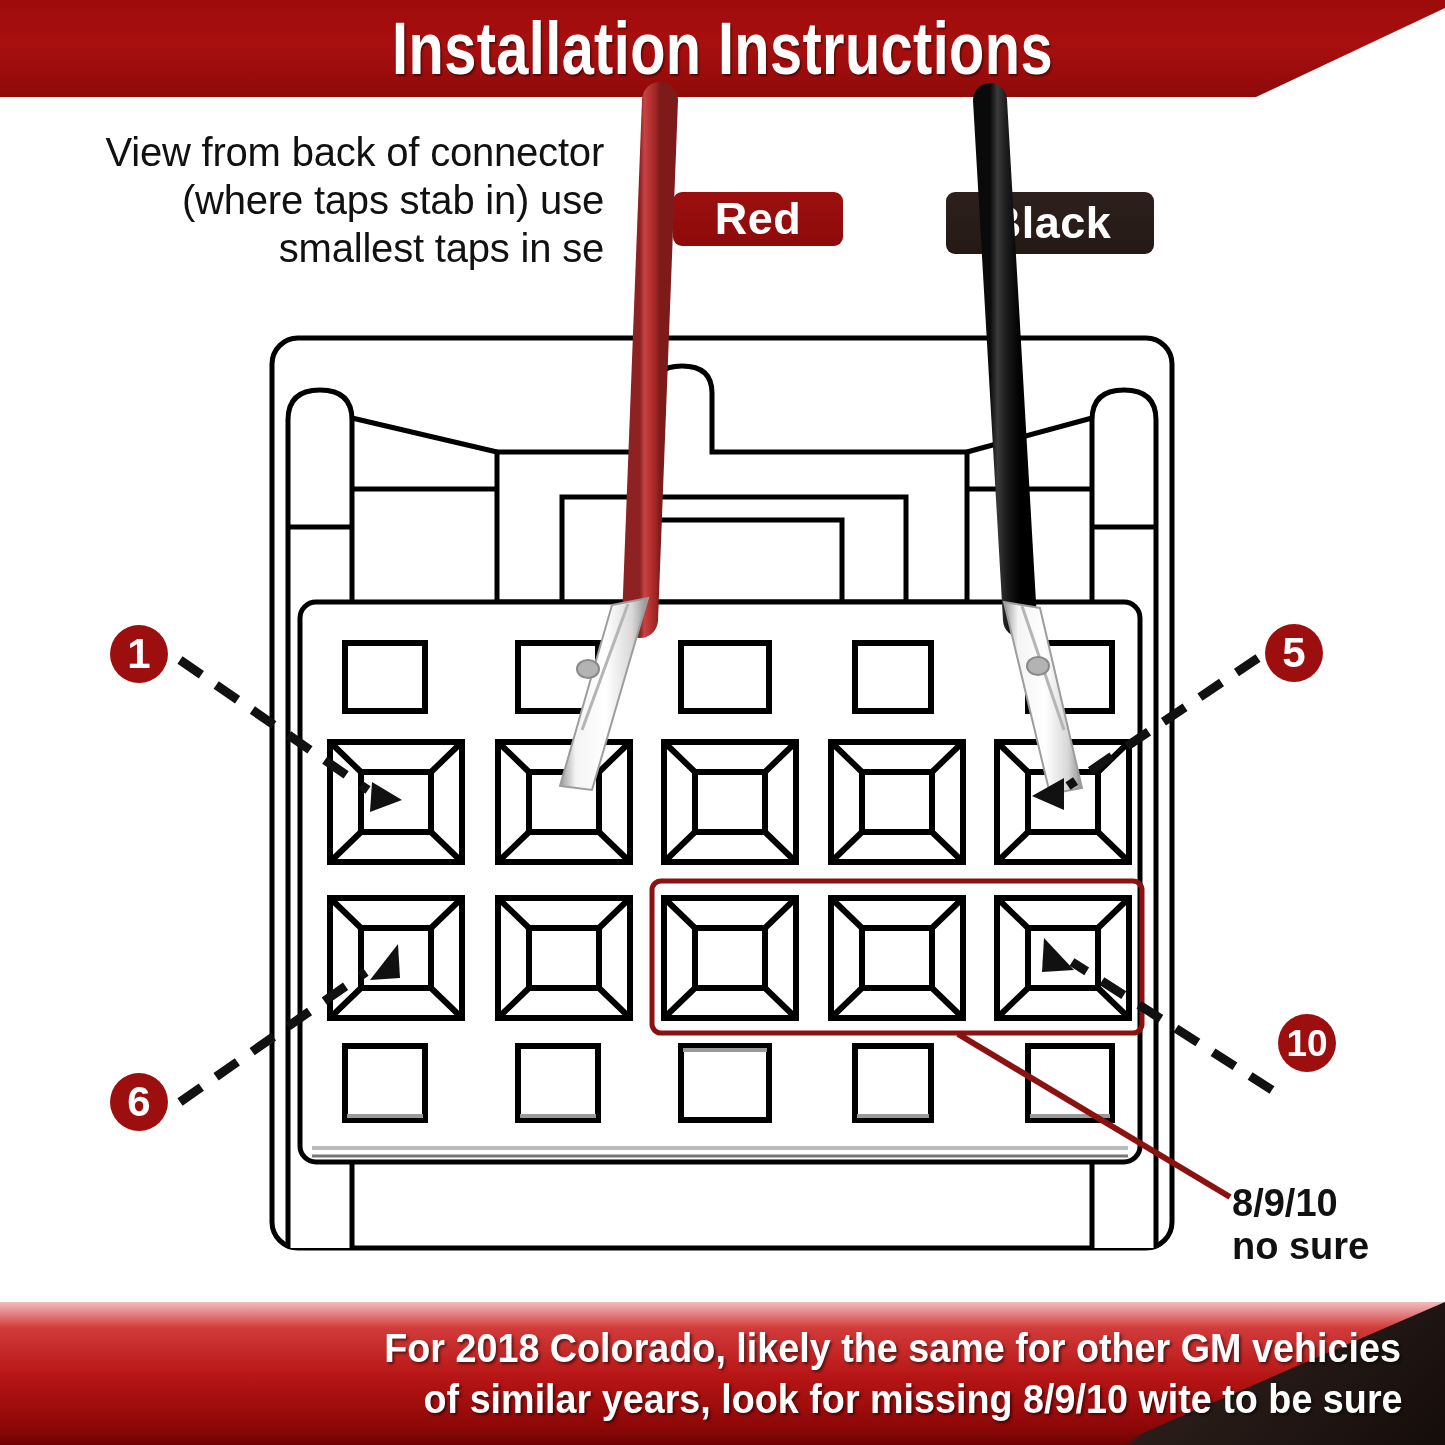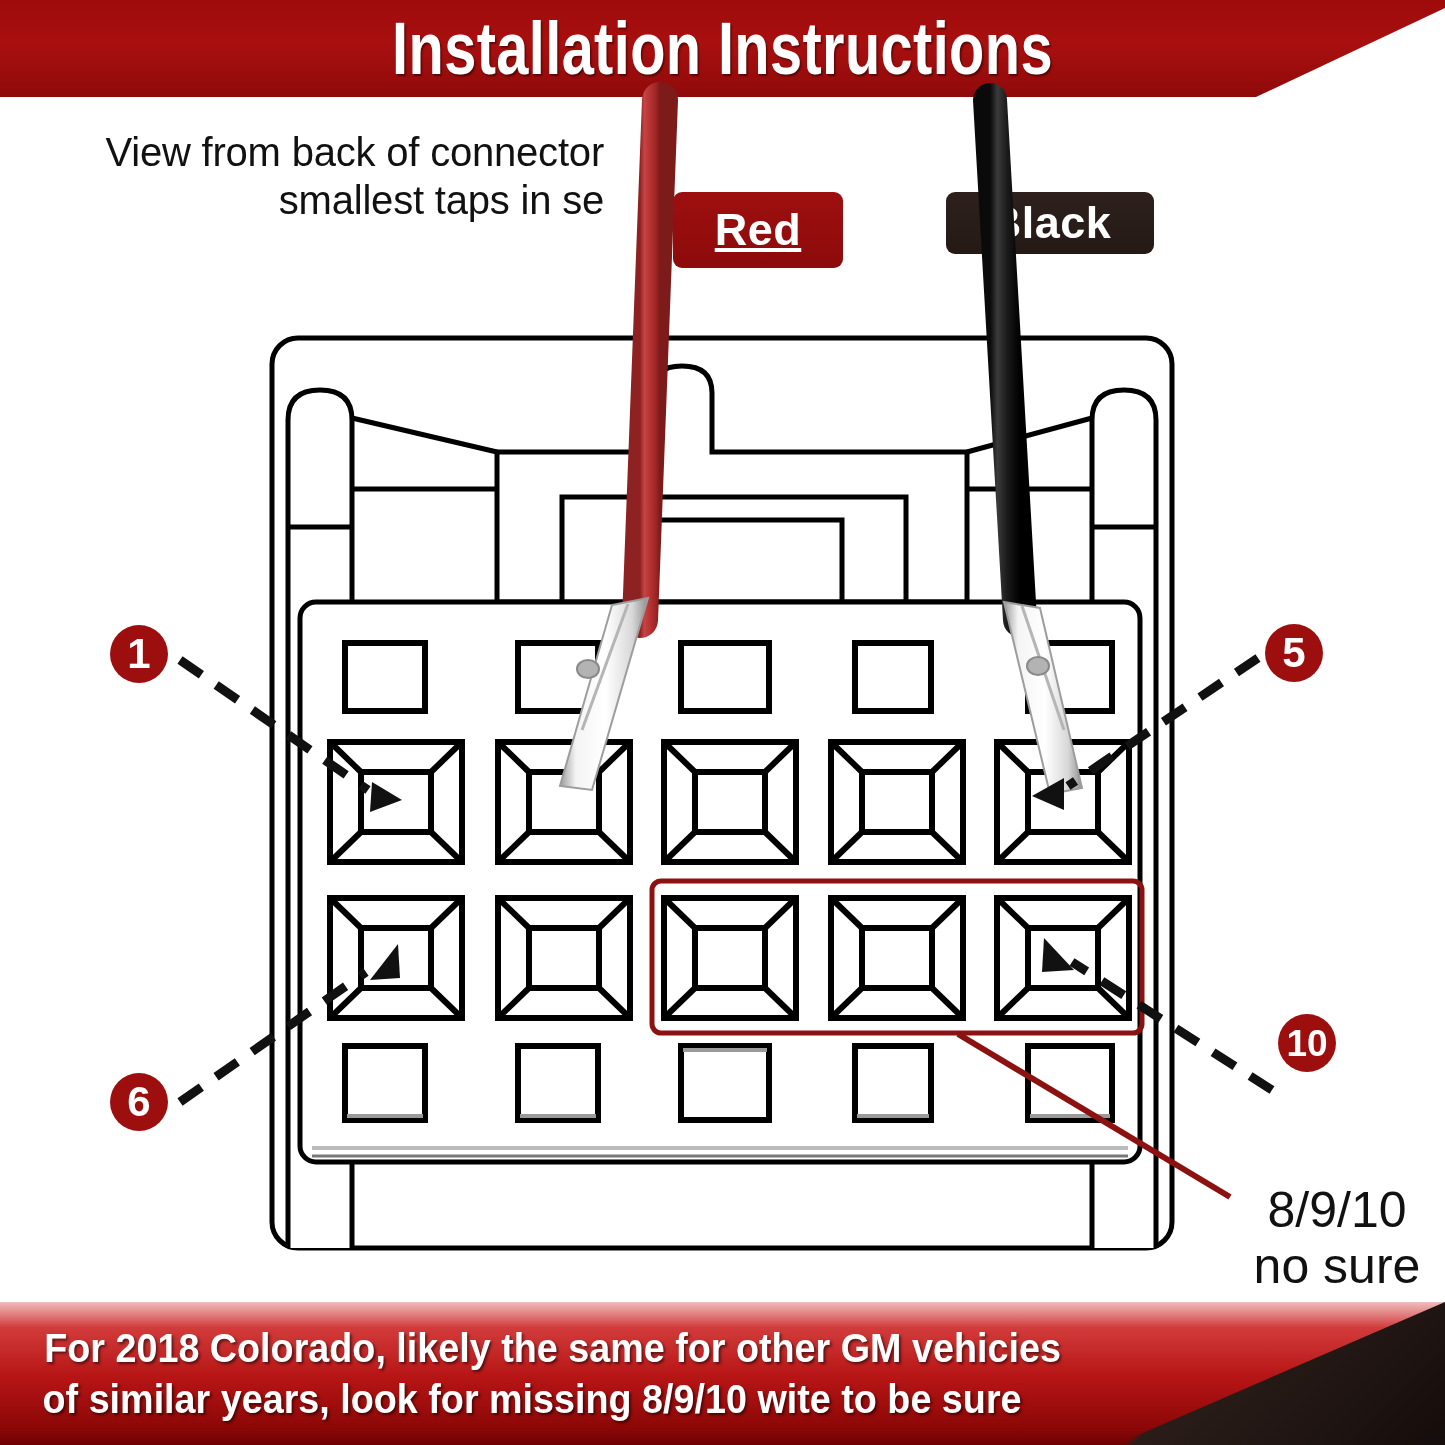--- a/index.html
+++ b/index.html
@@ -67,23 +67,22 @@
     color: #ffffff;
     font-size: 45px;
     font-weight: bold;
     display: flex;
     align-items: center;
     justify-content: center;
     letter-spacing: 0.5px;
   }
   .wire-label.red {
     left: 673px; top: 192px;
-    width: 170px; height: 76px;
+    width: 170px; height: 54px;
     background: linear-gradient(180deg,#9d0f0f 0%, #8d0b0b 100%);
-    text-decoration: underline;
   }
   .wire-label.black {
     left: 946px; top: 192px;
     width: 208px; height: 62px;
     background: linear-gradient(180deg,#2e211d 0%, #241915 100%);
   }
 
   
   #diagram {
     position: absolute;
@@ -110,23 +109,24 @@
   .pin-badge.b6 { left: 110px; top: 1073px; width: 58px; height: 58px; }
   .pin-badge.b10{ left: 1278px; top: 1014px;width: 58px; height: 58px; font-size: 37px; }
 
   
   .callout-note {
     position: absolute;
     left: 1232px;
     top: 1182px;
     width: 210px;
     color: #111111;
-    font-size: 50px;
+    font-size: 38px;
     line-height: 1.12;
-    text-align: center;
+    text-align: left;
+    font-weight: bold;
   }
   .callout-note div { white-space: nowrap; }
 
   
   .footer-banner {
     position: absolute;
     left: 0;
     top: 1302px;
     width: 1445px;
     height: 143px;
@@ -141,21 +141,21 @@
     background: linear-gradient(135deg, rgba(20,12,10,0) 0%, rgba(20,12,10,0) 32%, #2a1d19 34%, #150d0b 100%);
     clip-path: polygon(100% 0, 100% 143px, 0 143px);
   }
   .footer-text {
     position: absolute;
     left: 0; top: 0;
     width: 1445px;
     height: 143px;
     display: flex;
     flex-direction: column;
-    align-items: flex-start;
+    align-items: flex-end;
     justify-content: center;
     color: #ffffff;
     font-family: "Liberation Sans Narrow", "Liberation Sans", sans-serif;
     font-size: 41px;
     font-weight: bold;
     line-height: 1.22;
     text-shadow: 2px 2px 3px rgba(0,0,0,0.55);
     pointer-events: none;
   }
   .footer-text div {
@@ -164,20 +164,21 @@
   }
 </style>
 </head>
 <body>
 
 <div class="header-banner"></div>
 <div class="header-title">Installation Instructions</div>
 
 <div class="intro-text">
   <div>View from back of connector</div>
+  <div>(where taps stab in) use</div>
   <div>smallest taps in se</div>
 </div>
 
 <div class="wire-label red">Red</div>
 <div class="wire-label black">Black</div>
 
 <svg id="diagram" viewBox="0 0 1445 1445">
   <defs>
     <linearGradient id="redWireGrad" x1="0" y1="0" x2="1" y2="0">
       <stop offset="0%" stop-color="#8e2222"></stop>

